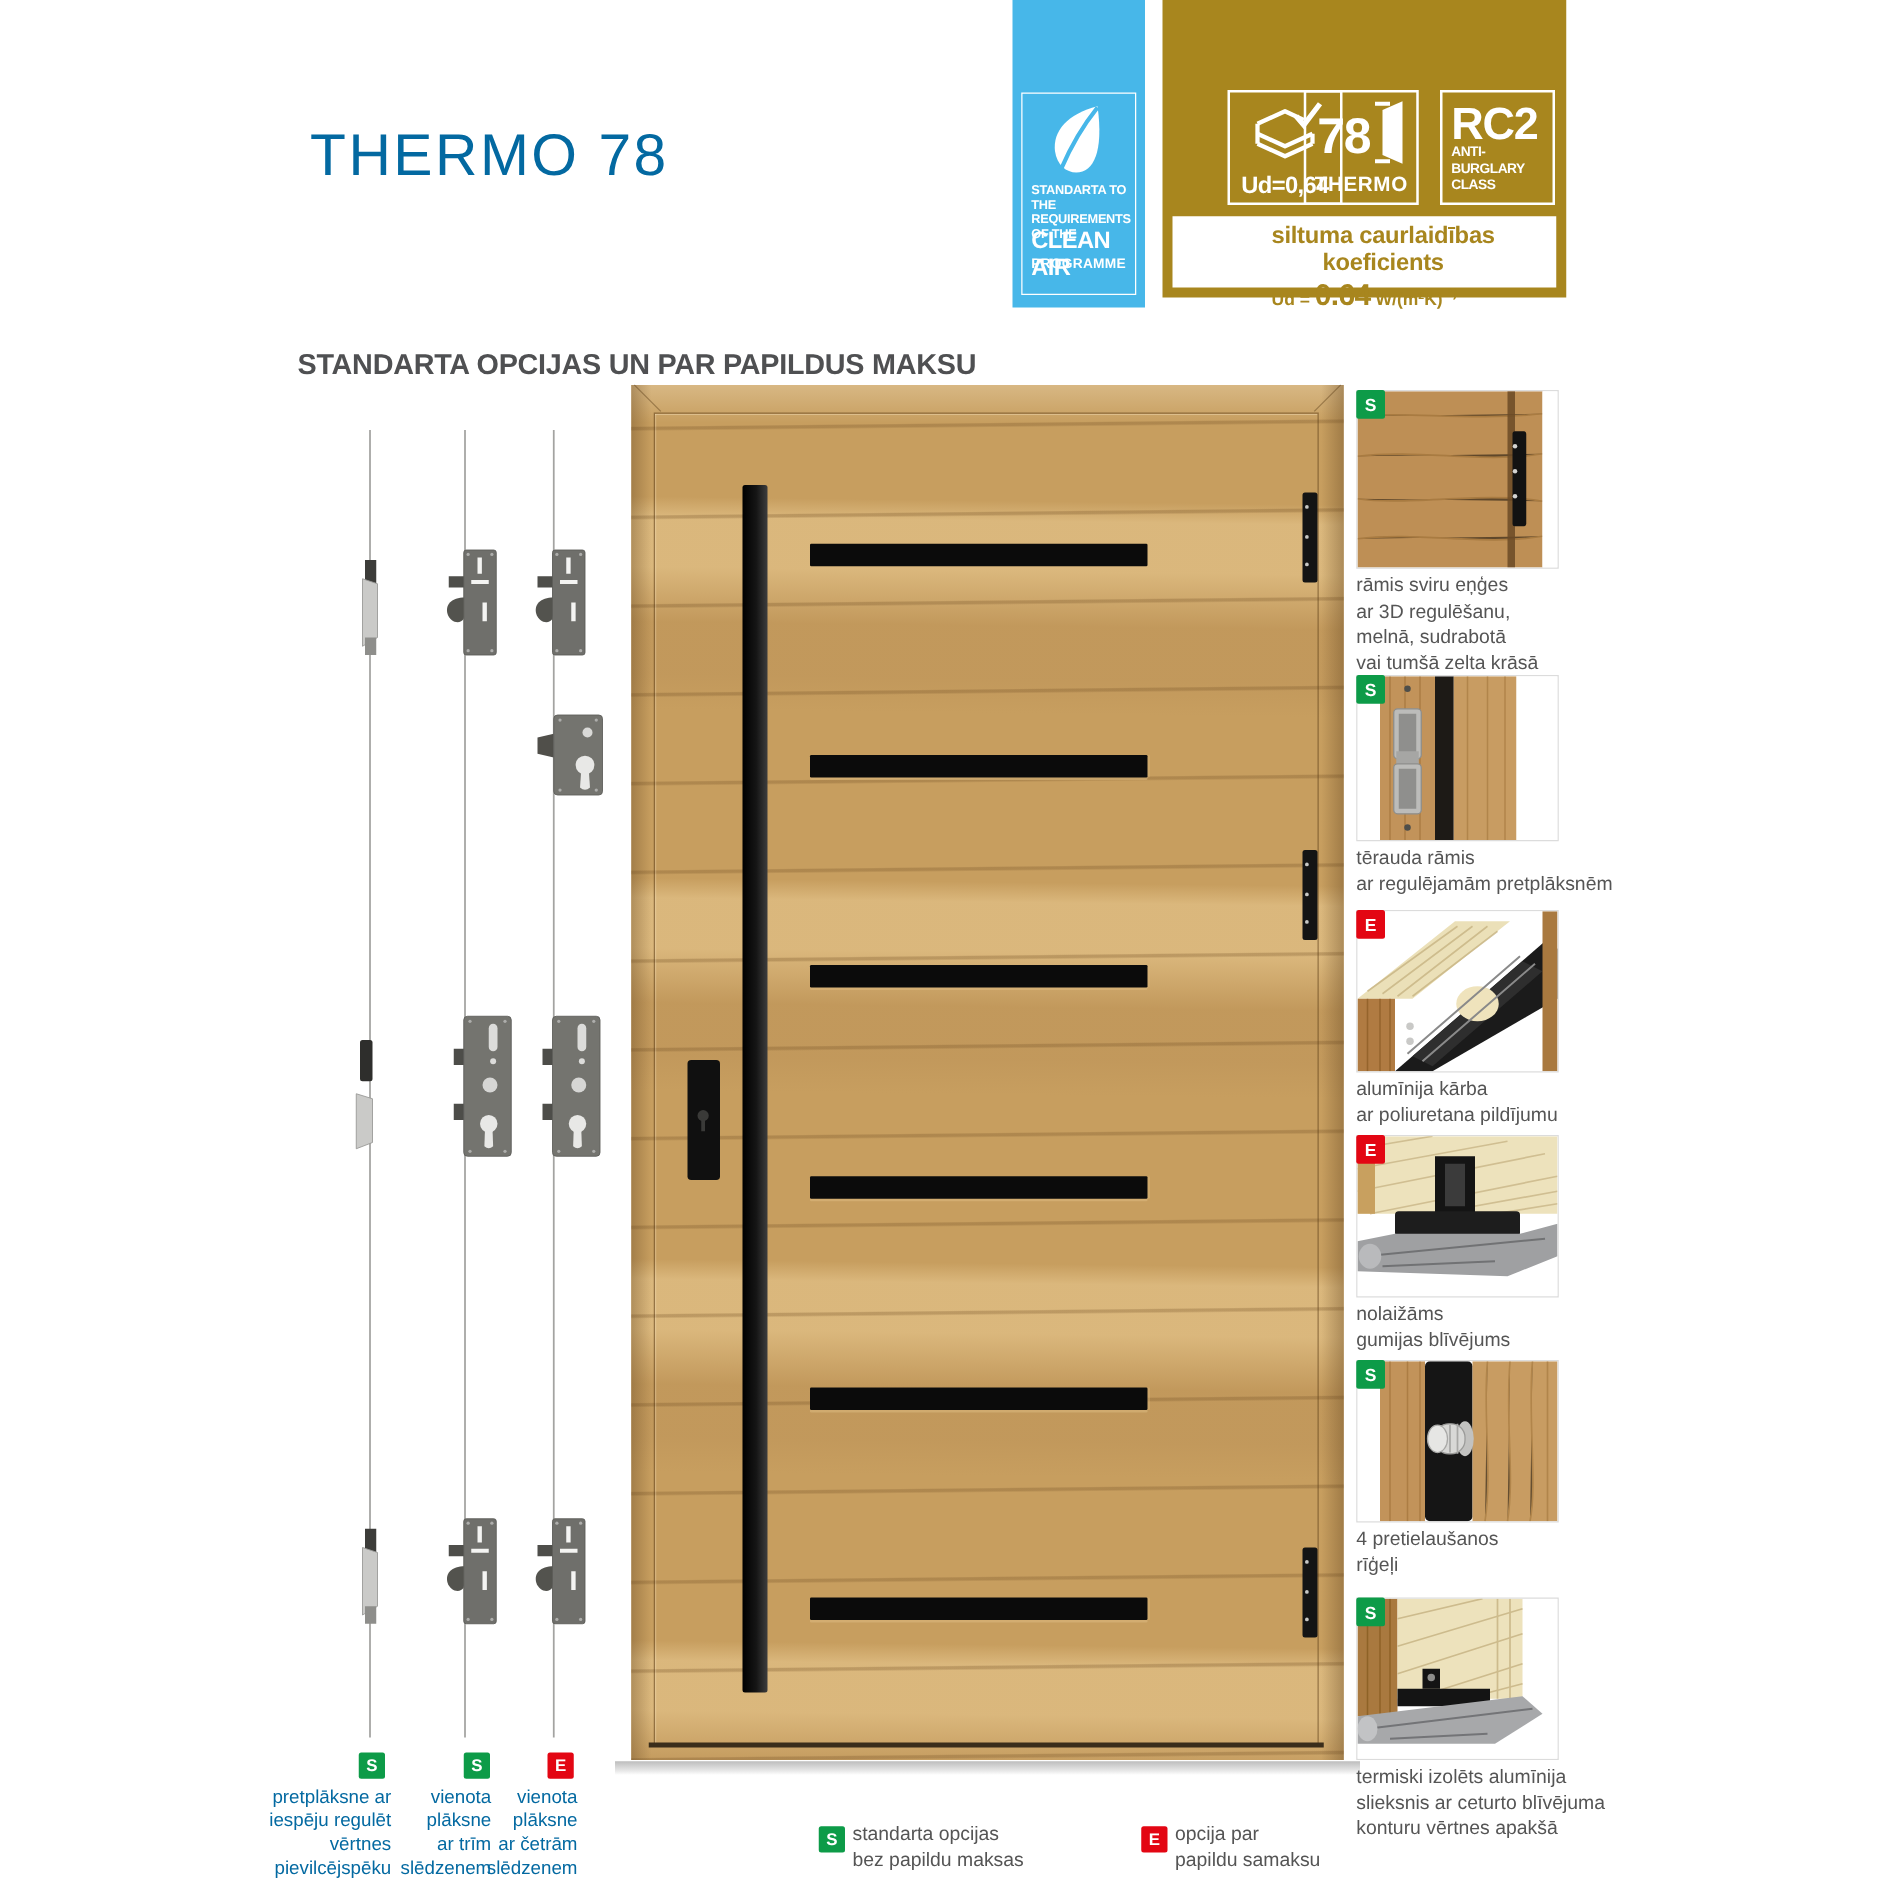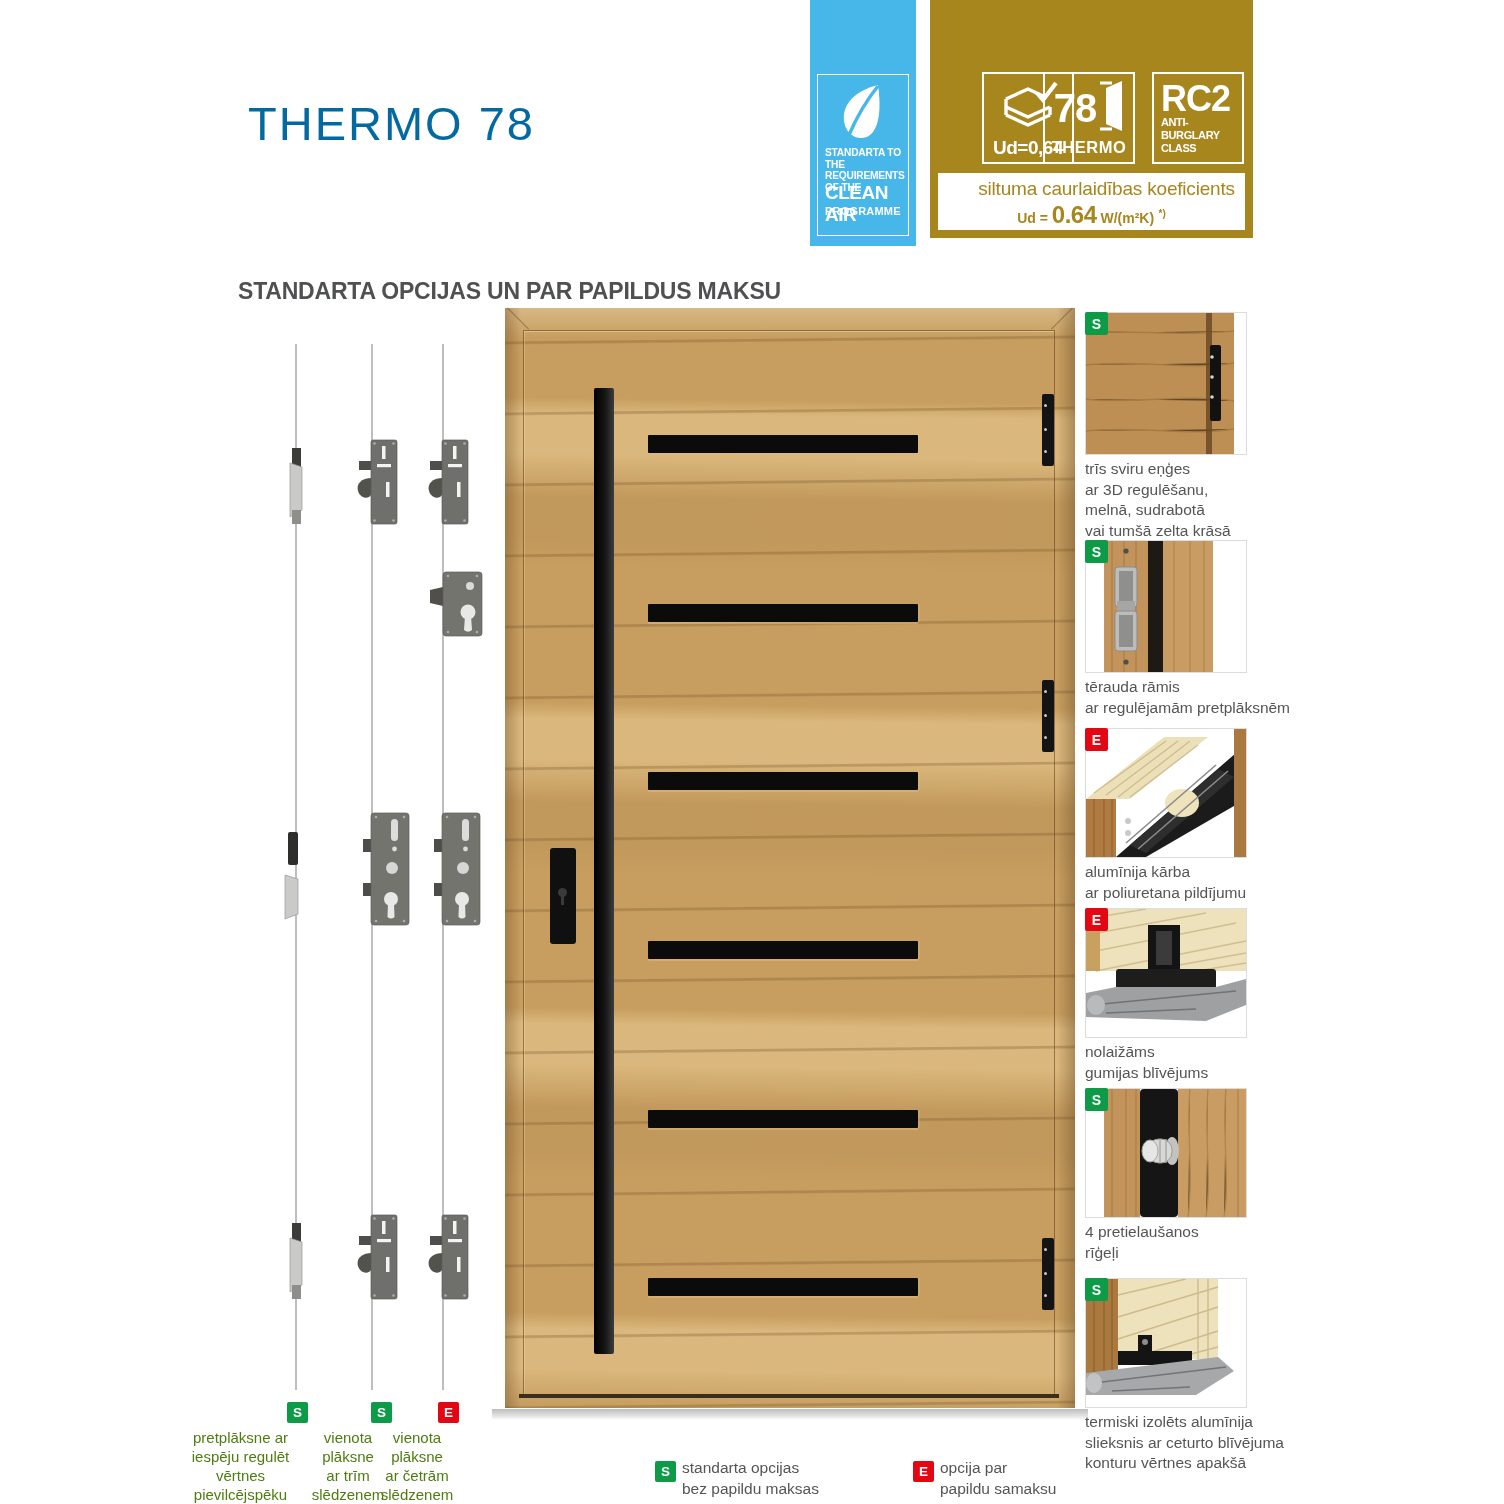--- a/index.html
+++ b/index.html
@@ -23,35 +23,35 @@
   .gb-box1{left:4px;margin-left:48px;}
   .gb-box2{left:113px;}
   .gb-box3{left:222px;text-align:left;}
   .gb-ud{font-size:19px;font-weight:bold;margin-top:2px;letter-spacing:-0.5px;}
   .gb-78row{display:flex;align-items:center;justify-content:center;gap:2px;margin-top:6px;}
   .gb-78{font-size:40px;font-weight:bold;line-height:40px;letter-spacing:-1px;}
   .gb-thermo{font-size:16.5px;font-weight:bold;letter-spacing:0.5px;margin-top:2px;}
   .gb-rc2{font-size:36px;font-weight:bold;line-height:34px;margin:8px 0 0 7px;letter-spacing:-1px;}
   .gb-rcl{font-size:11px;font-weight:bold;margin-left:7px;letter-spacing:-0.4px;line-height:13px;}
   .gb-strip{position:absolute;left:8px;top:173px;width:307px;height:57px;background:#fff;color:#A8861E;text-align:center;}
-  .gb-strip-l1{font-size:19px;font-weight:normal;margin-top:5px;letter-spacing:-0.2px;padding-left:30px;}
+  .gb-strip-l1{font-size:19px;font-weight:bold;margin-top:5px;letter-spacing:-0.2px;padding-left:30px;}
   .gb-strip-l2{margin-top:1px;}
   .gb-strip-l2 .pre{font-size:14px;font-weight:bold;}
   .gb-strip-l2 .val{font-size:24px;font-weight:bold;letter-spacing:-0.5px;}
   .gb-strip-l2 .unit{font-size:14px;font-weight:bold;}
   .gb-strip-l2 .fn{font-size:10px;font-weight:bold;vertical-align:super;}
 
   .section-heading{left:238px;top:278px;font-size:23px;font-weight:bold;color:#4F5052;letter-spacing:-0.2px;}
 
   
   .sq{width:21px;height:21px;border-radius:2px;color:#fff;font-size:13.5px;font-weight:bold;
       display:flex;align-items:center;justify-content:center;}
   .sq-green{background:#0D9B48;}
   .sq-red{background:#E30613;}
-  .lock-label{font-size:15px;line-height:19px;color:#4d7c0f;text-align:center;}
+  .lock-label{font-size:15px;line-height:19px;color:#0369a1;text-align:right;}
 
   
   .door{left:505px;top:308px;width:570px;height:1100px;background-color:#C79E5F;
     background-image:
       linear-gradient(90deg, rgba(96,67,31,0.35) 0, rgba(96,67,31,0) 16px),
       linear-gradient(270deg, rgba(96,67,31,0.38) 0, rgba(96,67,31,0) 18px),
       linear-gradient(180deg, rgba(255,243,216,0.30) 0, rgba(255,243,216,0) 30px),
       repeating-linear-gradient(179.4deg, rgba(118,83,40,0) 0 33px, rgba(118,83,40,0.30) 34px 35.6px, rgba(118,83,40,0) 37px 71px),
       repeating-linear-gradient(180.7deg, rgba(240,211,152,0) 0 96px, rgba(242,214,160,0.45) 112px 152px, rgba(182,140,84,0.30) 196px 238px, rgba(240,211,152,0) 266px 305px);}
   .leaf{position:absolute;left:18px;top:22px;right:20px;bottom:12px;
@@ -379,21 +379,21 @@
     </svg>
   </div>
 
   <div class="abs sq sq-green feat-badge" style="left:1085px;top:312px;">S</div>
   <div class="abs sq sq-green feat-badge" style="left:1085px;top:540px;">S</div>
   <div class="abs sq sq-red feat-badge" style="left:1085px;top:728px;">E</div>
   <div class="abs sq sq-red feat-badge" style="left:1085px;top:908px;">E</div>
   <div class="abs sq sq-green feat-badge" style="left:1085px;top:1088px;">S</div>
   <div class="abs sq sq-green feat-badge" style="left:1085px;top:1278px;">S</div>
 
-  <div class="abs feat-caption ml" style="top:459px;">trīs sviru eņģes
+  <div class="abs feat-caption ml" style="top:459px;">rāmis sviru eņģes
 ar 3D regulēšanu,
 melnā, sudrabotā
 vai tumšā zelta krāsā</div>
   <div class="abs feat-caption ml" style="top:862px;">alumīnija kārba
 ar poliuretana pildījumu</div>
   <div class="abs feat-caption ml" style="top:677px;">tērauda rāmis
 ar regulējamām pretplāksnēm</div>
   <div class="abs feat-caption ml" style="top:1042px;">nolaižāms
 gumijas blīvējums</div>
   <div class="abs feat-caption ml" style="top:1222px;">4 pretielaušanos

